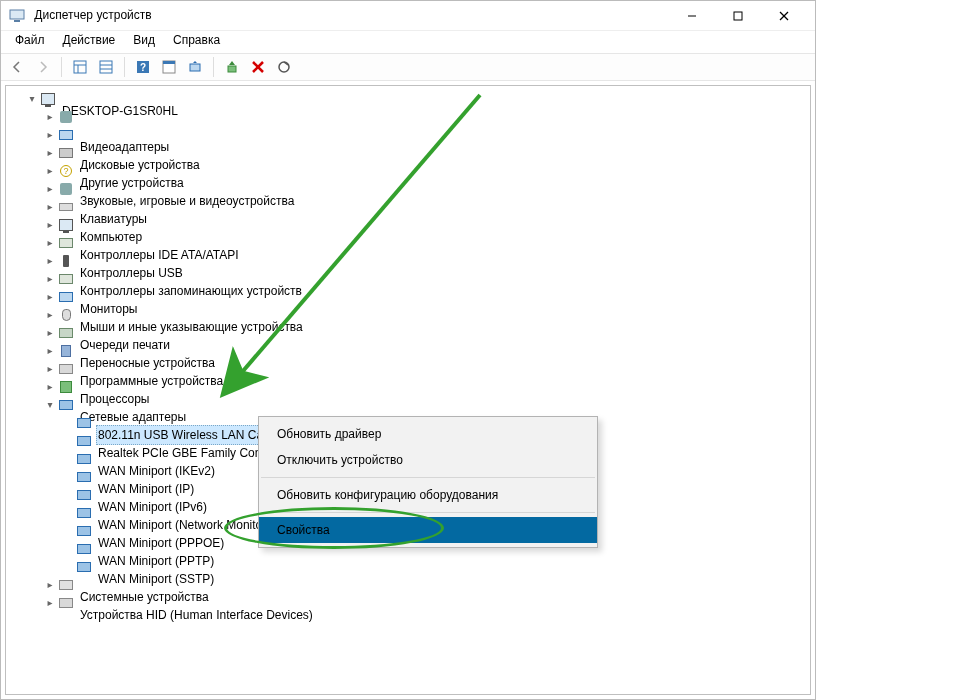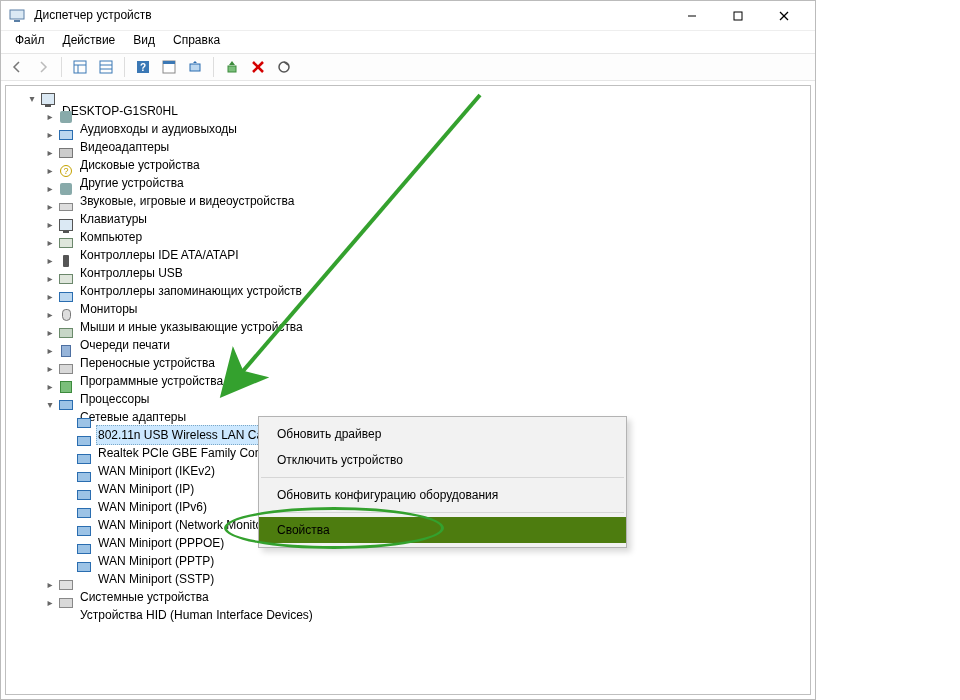--- a/index.html
+++ b/index.html
@@ -51,29 +51,29 @@
   .ico-que { width:12px;height:12px;border:1px solid #c4a200;border-radius:50%;color:#c4a200;font-size:9px;line-height:10px;text-align:center;}
   .ico-hid { width:14px; height:10px; background:#d9d9d9; border:1px solid #888;}
   .ico-port { width:10px; height:12px; background:#96b4d9; border:1px solid #4d6fa1;}
   .ico-sys { width:14px; height:10px; background:#e0e0e0; border:1px solid #888; position:relative;}
   .ico-storctl { width:14px; height:10px; background:#dfe6dc; border:1px solid #6b876b;}
 
   
   .ctxmenu {
     position:absolute;
     left: 258px; top: 416px;
-    width: 369px;
+    width: 340px;
     background:#f2f2f2;
     border:1px solid #b3b3b3;
     box-shadow: 4px 4px 6px rgba(0,0,0,0.15);
     padding: 4px 0;
     z-index: 20;
   }
   .ctxitem { padding: 6px 18px; font-size:12px; }
-  .ctxitem.hi { background:#4d7c0f; }
+  .ctxitem.hi { background:#0369a1; }
   .ctxsep { height:1px; background:#d6d6d6; margin:4px 2px; }
 
   
   .arrow-svg { position:absolute; left:0; top:0; pointer-events:none; z-index:30;}
   .oval { position:absolute; border:3px solid #34a12e; border-radius:50%; pointer-events:none; z-index:30;}
 </style>
 </head>
 <body>
 
 <div class="window">
@@ -192,21 +192,20 @@
               </span>
             <span class="label">DESKTOP-G1SR0HL</span>
           </div>
           <ul>
             <li>
                 <div class="node">
                   <span class="twisty">▸</span>
                   <span class="nicon">
                     <span class="ico-snd"></span>
                   </span>
-                  <span class="label">Аудиовходы и аудиовыходы</span>
                 </div>
               </li>
             <li>
                 <div class="node">
                   <span class="twisty">▸</span>
                   <span class="nicon">
                     <span class="ico-mon"></span>
                   </span>
                   <span class="label">Видеоадаптеры</span>
                 </div>

